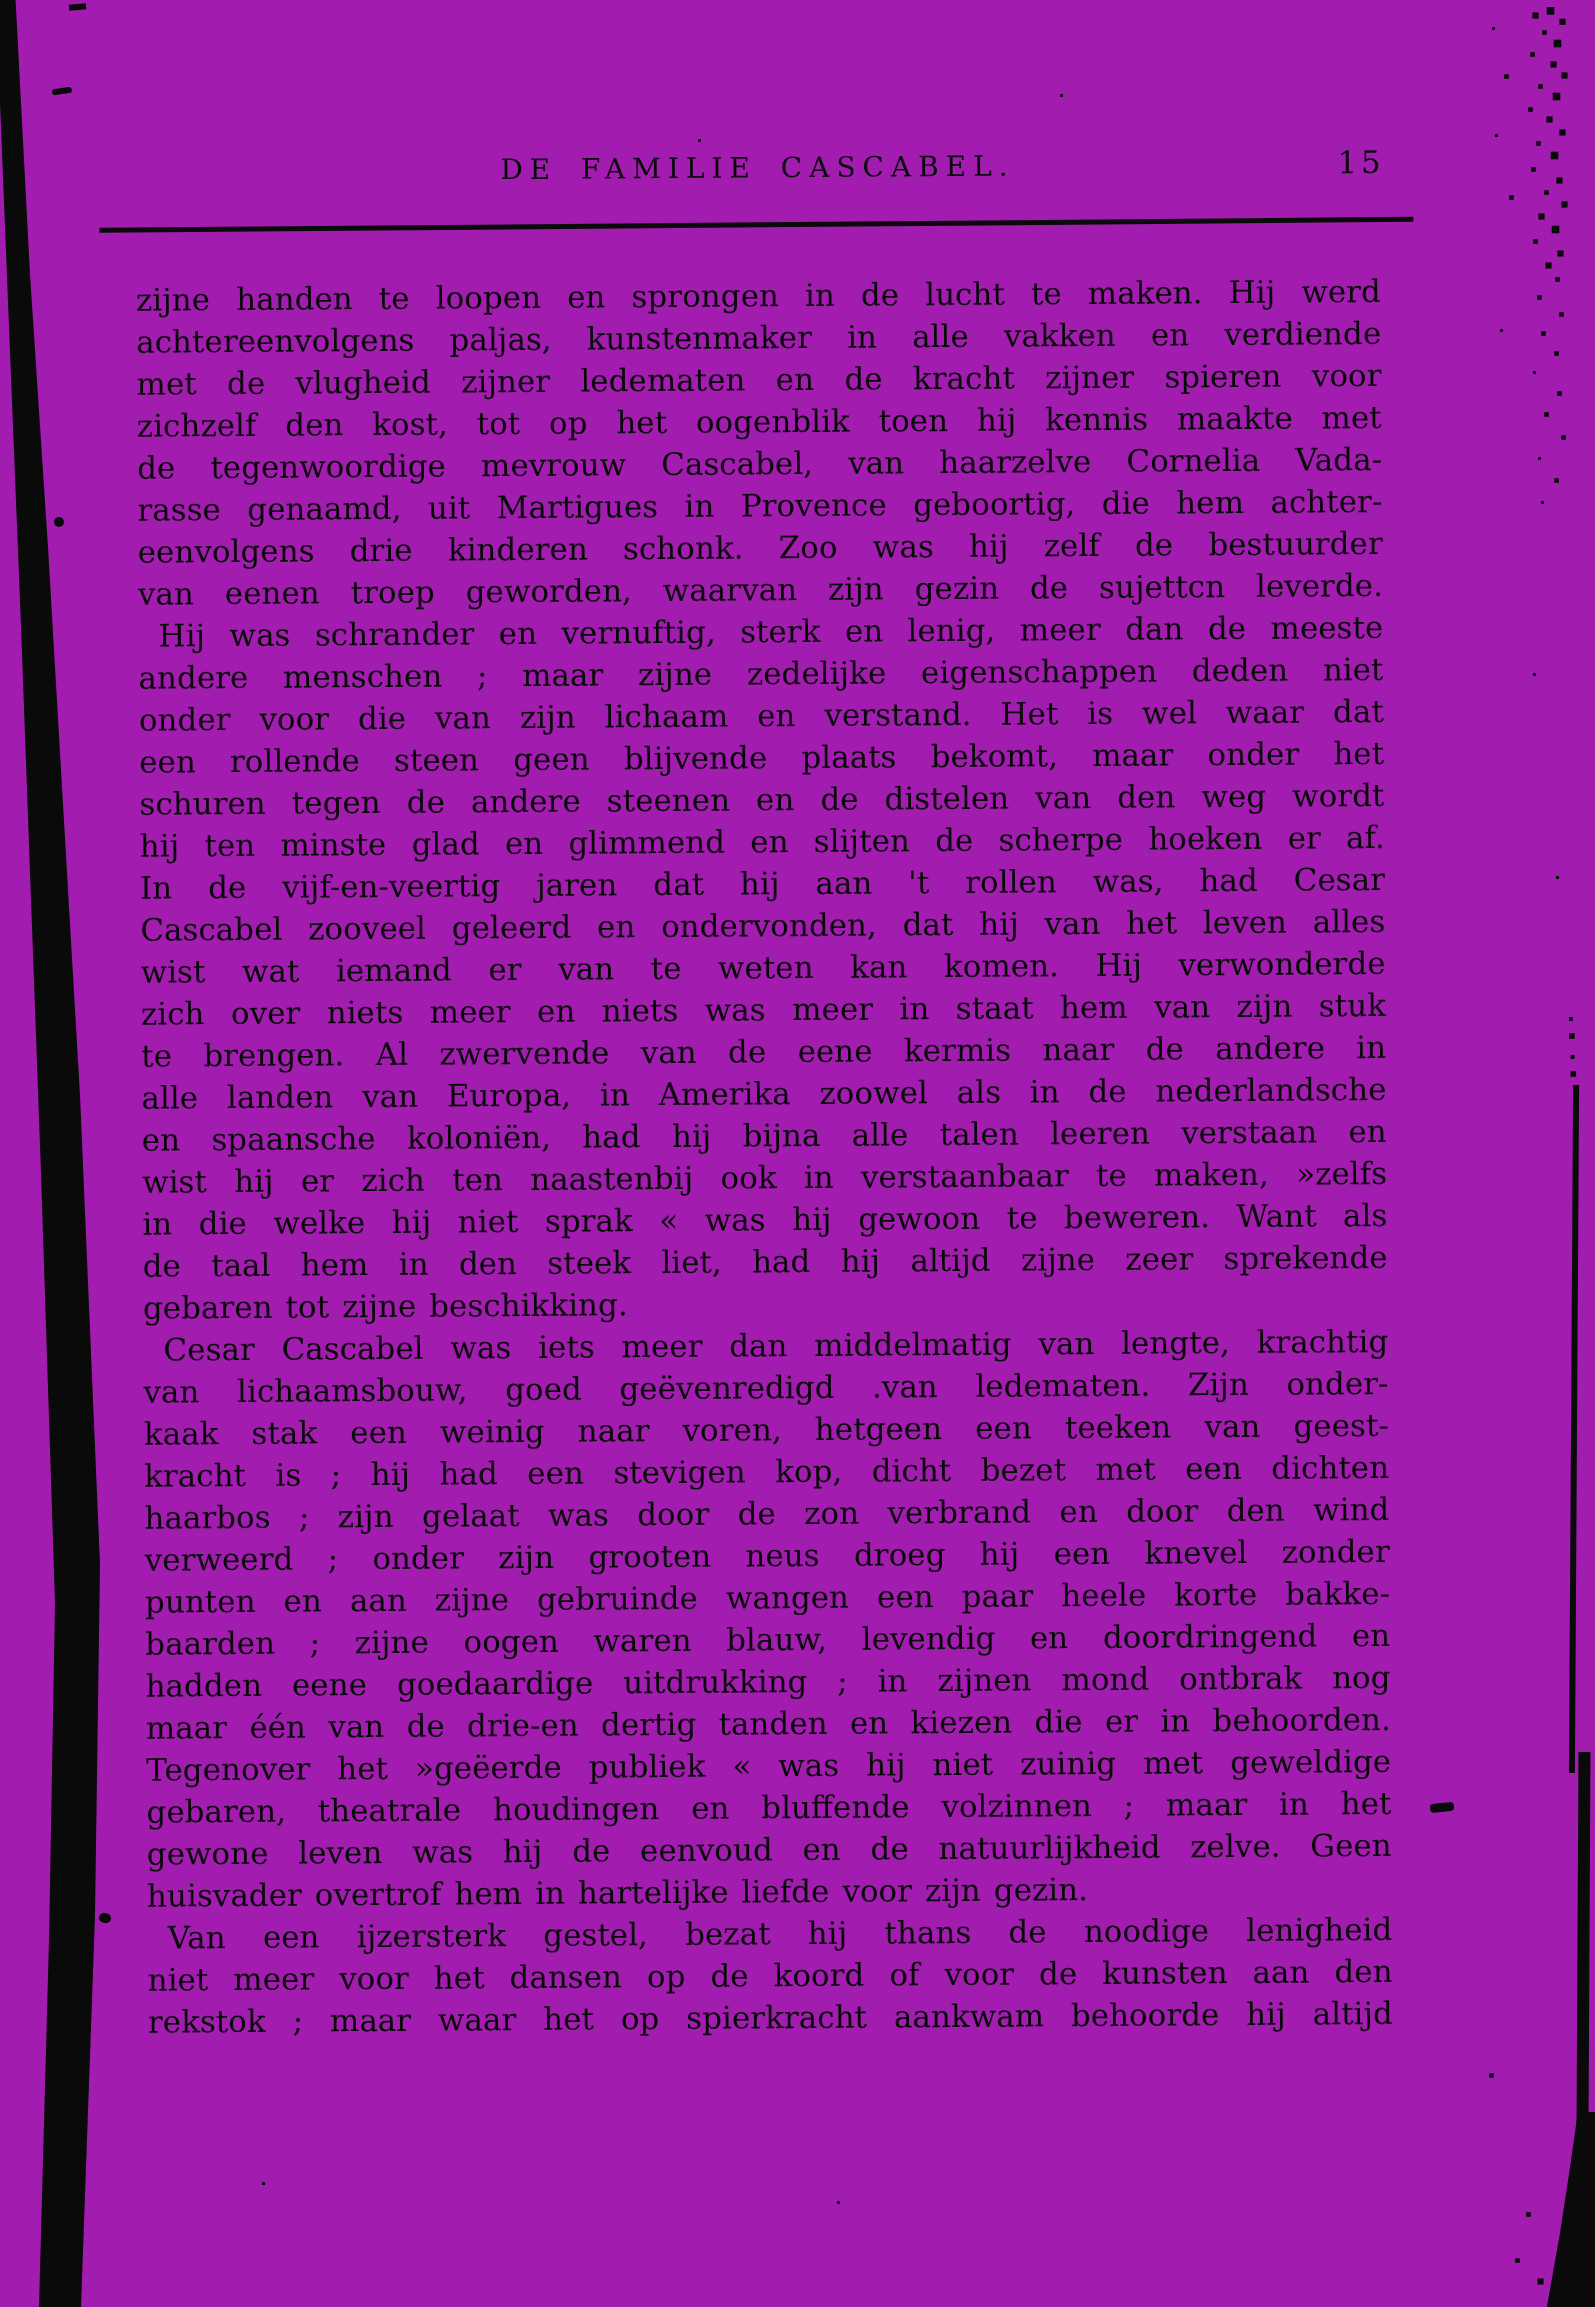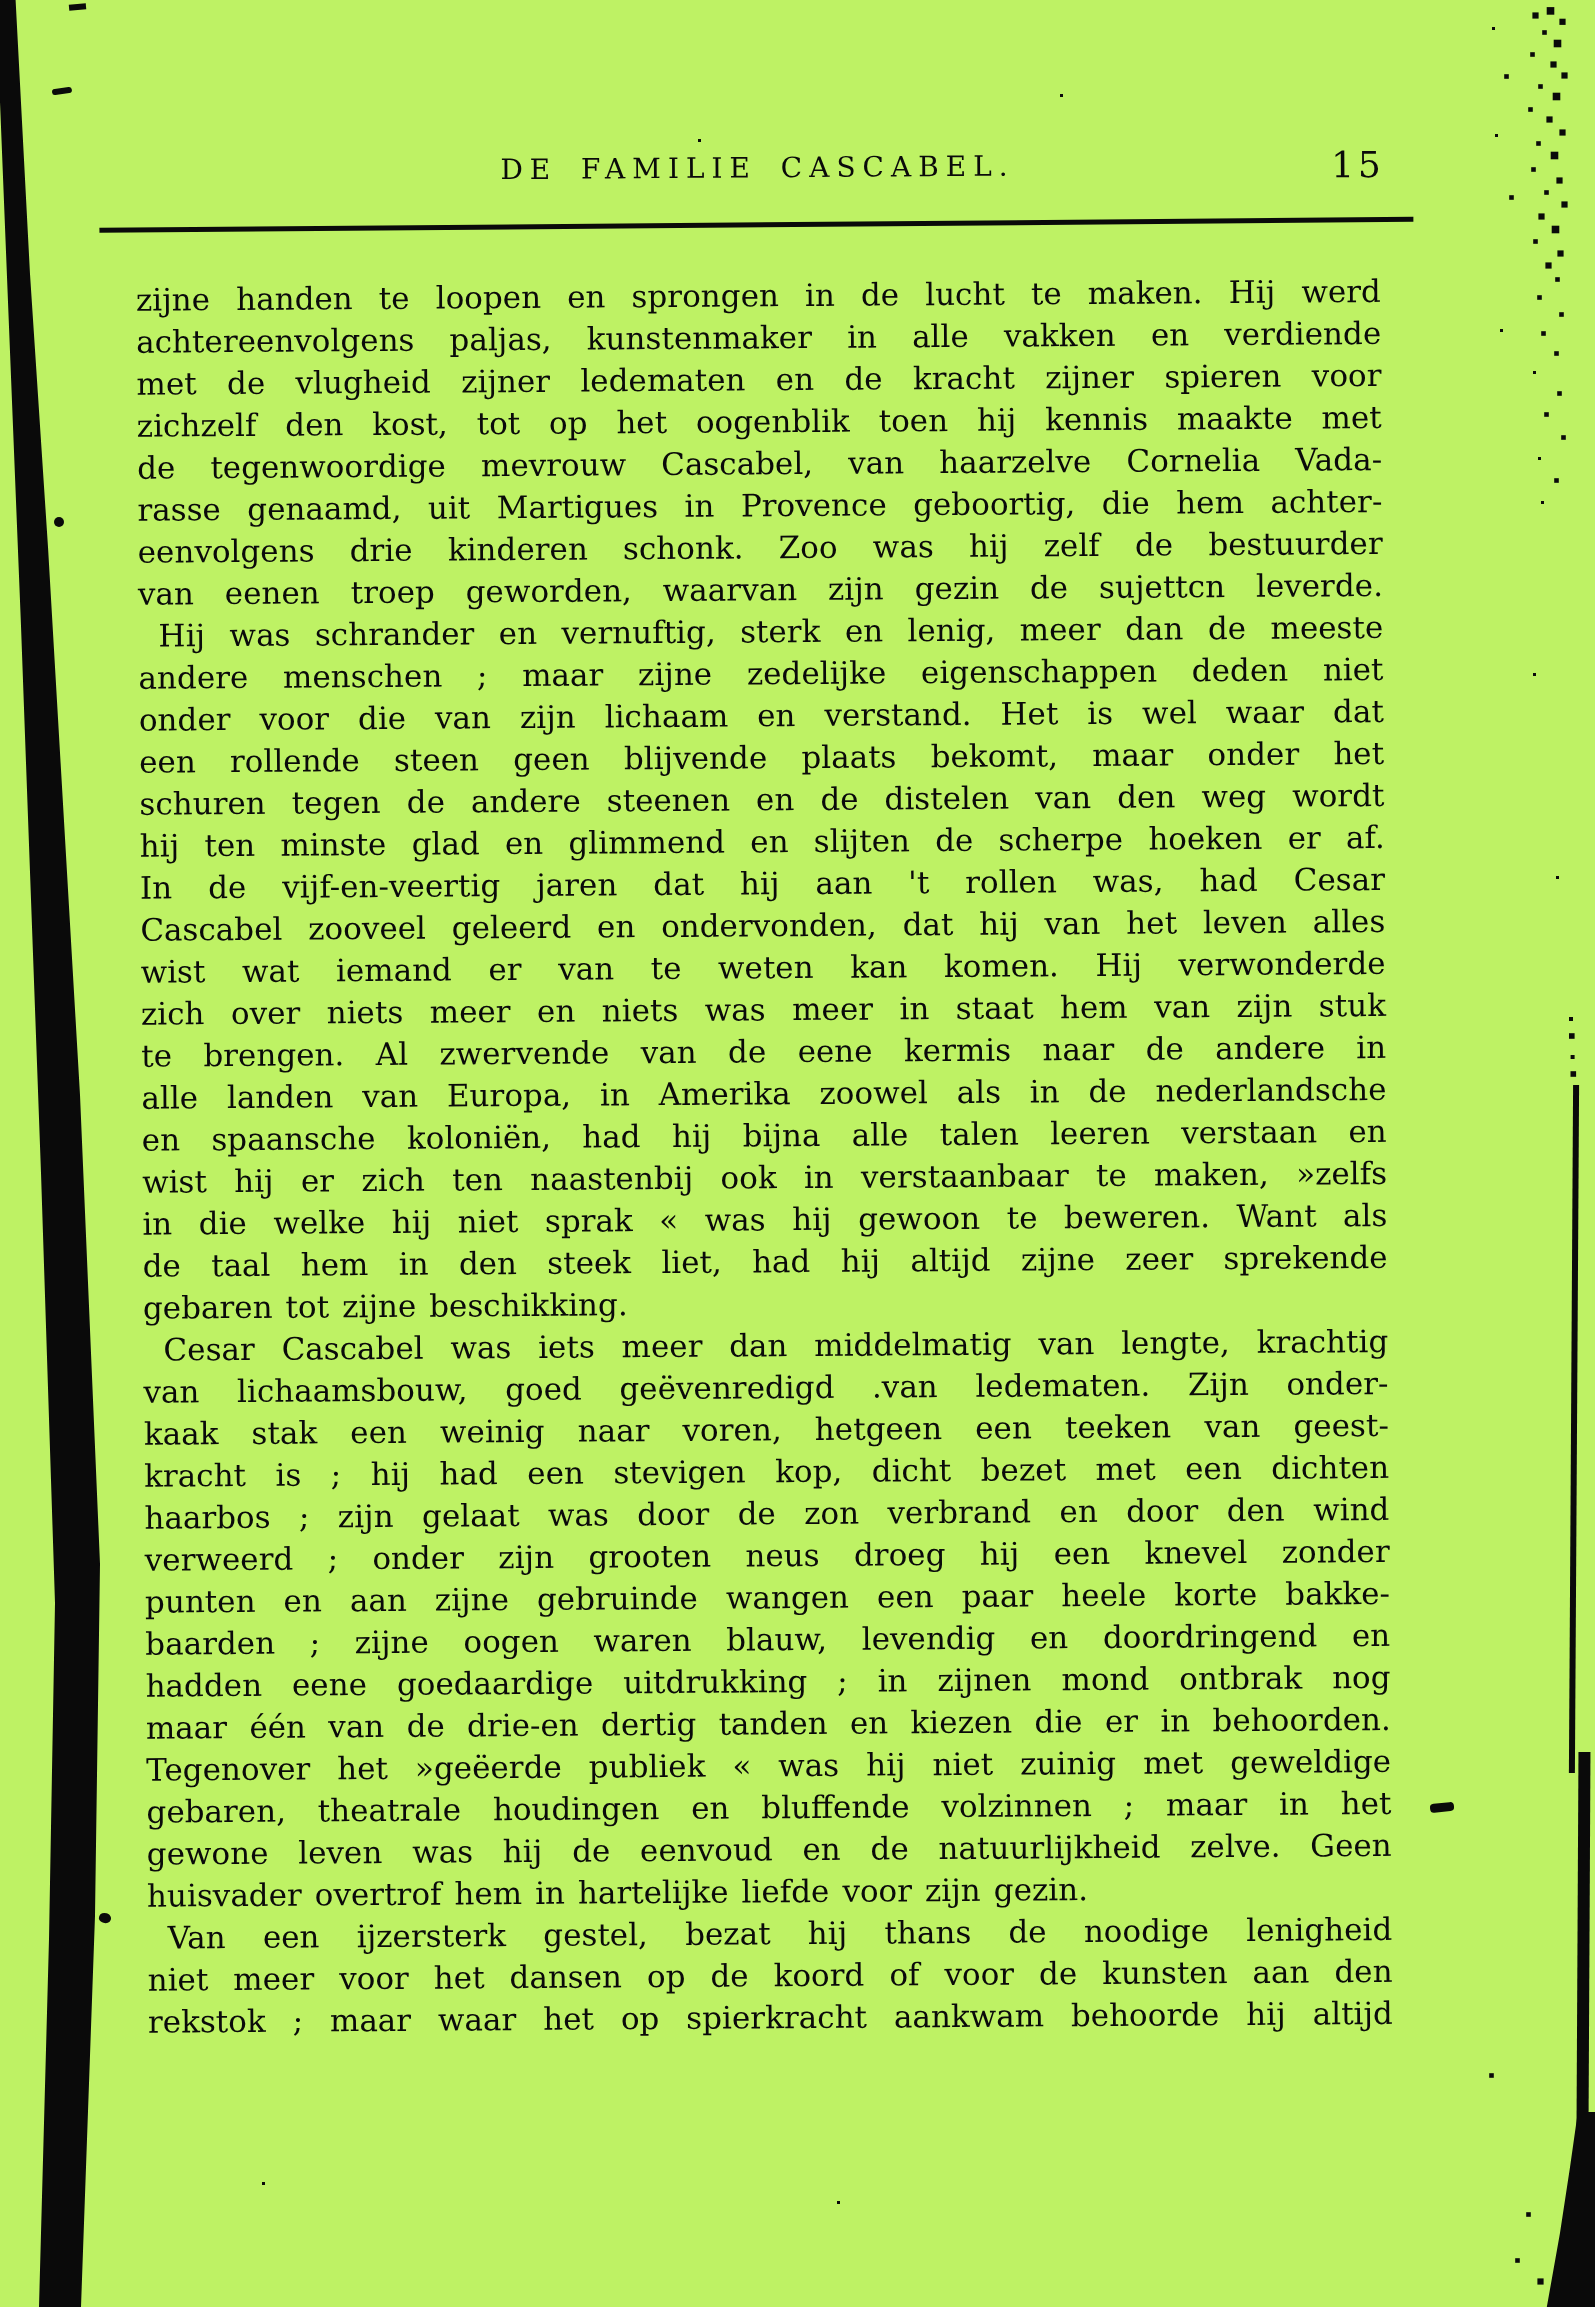--- a/index.html
+++ b/index.html
@@ -1,26 +1,26 @@
 <!DOCTYPE html>
 <html style="font-size:12.5px"><head>
 <meta charset="utf-8">
 <style>
   html,body{margin:0;padding:0;background:#ffffff;}
-  #page{position:relative;width:1595px;height:2307px;background:#bef264;overflow:hidden;
+  #page{position:relative;width:1595px;height:2307px;background:#a21caf;overflow:hidden;
         font-family:"DejaVu Serif","Liberation Serif",serif;color:#0a0a0a;}
 
   
   #content{position:absolute;left:0;top:0;width:1595px;height:2307px;
            transform:rotate(-0.4deg);transform-origin:235px 1173px;}
 
   #header{position:absolute;left:142px;top:155px;width:1245px;height:55px;}
   #header-title{position:absolute;left:0;right:0;text-align:center;
                 font-size:28px;letter-spacing:7px;word-spacing:7.8px;white-space:nowrap;}
-  #page-number{position:absolute;right:-4.7px;top:-3.1px;font-size:36px;letter-spacing:3.9px;margin-left:16px;}
+  #page-number{position:absolute;right:-4.7px;top:-3.1px;font-size:31px;letter-spacing:3.9px;margin-left:16px;}
   #header-rule{position:absolute;left:106px;top:226px;width:1314px;height:4.7px;background:#0a0a0a;
                transform:rotate(-0.08deg);}
 
   #text-block{position:absolute;left:142px;top:278px;width:1245px;}
   .tline{font-size:31px;line-height:42px;height:42px;white-space:nowrap;
          text-align:justify;text-align-last:justify;word-spacing:3.1px;}
   .tline.indent{text-indent:20.3px;}
   .tline.plast{text-align-last:left;}
 
   

